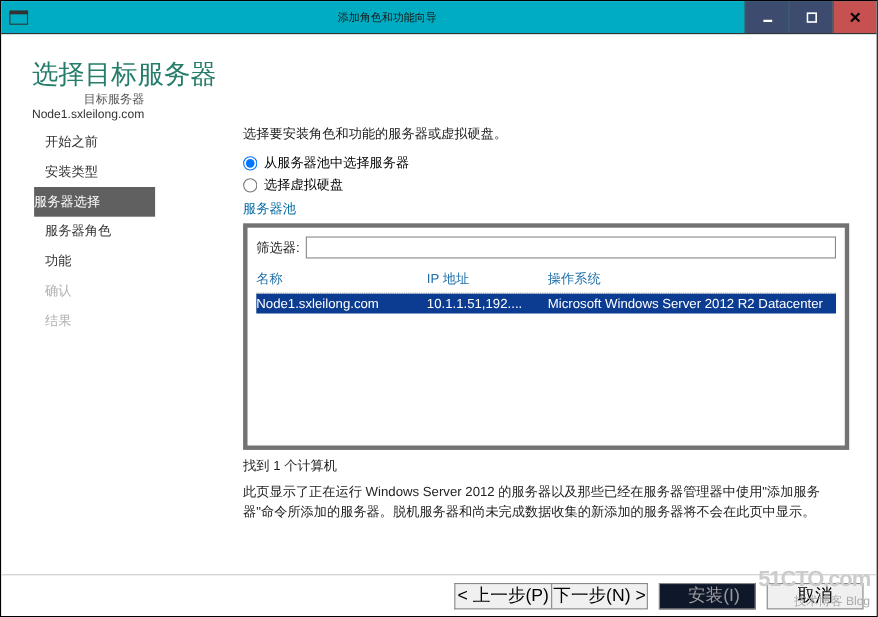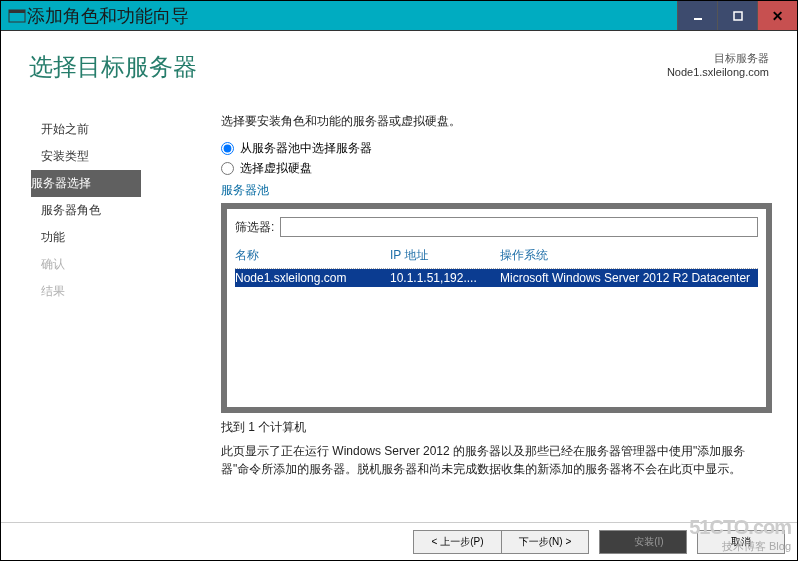--- a/index.html
+++ b/index.html
@@ -1,54 +1,54 @@
 <!DOCTYPE html>
 <html><head>
 <meta charset="utf-8">
 <style>
   * { box-sizing: border-box; margin: 0; padding: 0; }
   body { font-family: "Microsoft YaHei", "Segoe UI", sans-serif; font-size: 12px; background: #fff; width: 798px; height: 561px; overflow: hidden; position: relative; border: 1px solid #000; }
   .titlebar { height: 30px; background: #00acc1; display: flex; align-items: center; border-bottom: 1px solid #333; }
   .titlebar-icon { width: 20px; height: 20px; margin-left: 6px; }
-  .titlebar-title { flex: 1; color: #1a1a1a; font-size: 18px; }
+  .titlebar-title { flex: 1; text-align: center; color: #1a1a1a; font-size: 10px; }
   .window-controls { display: flex; height: 100%; }
   .ctrl-btn { width: 40px; height: 100%; display: flex; align-items: center; justify-content: center; border-left: 1px solid #555; cursor: pointer; font-family: inherit; }
   .min-btn, .max-btn { background: #3d4b6e; color: #fff; }
   .close-btn { background: #c75050; color: #000; font-size: 14px; font-weight: bold; }
-  .header-row { position: absolute; top: 30px; left: 0; right: 0; padding: 20px 28px 10px 28px; display: flex; justify-content: space-between; align-items: flex-start; border-bottom: none; }
+  .header-row { position: absolute; top: 30px; left: 0; right: 0; padding: 20px 28px 10px 28px; display: flex; justify-content: space-between; align-items: flex-start; border-bottom: none; flex-direction: column; }
   .page-title { color: #267d6b; font-size: 24px; font-weight: normal; }
   .dest-label { color: #555; font-size: 11px; text-align: right; }
   .dest-server { color: #333; font-size: 11px; text-align: right; }
   .main-body { position: absolute; top: 100px; left: 0; right: 0; bottom: 40px; display: flex; }
   .sidebar { width: 180px; padding: 15px 0 0 40px; }
   .sidebar-item { padding: 5px 0; color: #333; font-size: 12px; cursor: pointer; }
   .sidebar-item.selected { color: #fff; background: #606060; margin-left: -10px; width: 110px; }
   .sidebar-item.disabled { color: #b0b0b0; }
   .main-panel { flex: 1; padding: 12px 25px 0 40px; }
   .instruction { margin-bottom: 10px; color: #222; }
   .radio-group { margin-bottom: 5px; }
   .radio-row { display: flex; align-items: center; margin: 3px 0; }
   .radio-row input { margin-right: 6px; }
   .pool-label { margin-bottom: 4px; color: #0369a1; }
-  .pool-box { border: 6px solid #737373; padding: 8px; margin-bottom: 6px; }
+  .pool-box { border: 4px solid #737373; padding: 8px; margin-bottom: 6px; }
   .filter-row { display: flex; align-items: center; margin-bottom: 10px; }
   .filter-label { margin-right: 6px; color: #222; }
   .filter-input { flex: 1; height: 20px; border: 1px solid #888; padding: 0 4px; font-family: inherit; }
   .table-head { display: flex; color: #1f6fa8; border-bottom: 1px dotted #aaa; padding-bottom: 4px; }
   .col-name { width: 155px; }
   .col-ip { width: 110px; }
   .col-os { flex: 1; }
   .table-body { height: 130px; border-bottom: none; }
   .table-row { display: flex; color: #fff; background: #0b3c91; padding: 2px 0; }
   .table-row span { overflow: hidden; white-space: nowrap; }
   .found-text { color: #222; margin-bottom: 6px; }
   .desc-text { color: #222; line-height: 1.5; }
   .footer { position: absolute; bottom: 0; left: 0; right: 0; height: 38px; border-top: 1px solid #ccc; display: flex; justify-content: flex-end; align-items: center; padding-right: 12px; gap: 0; }
-  .footer button { height: 24px; min-width: 88px; border: 1px solid #888; background: #f0f0f0; font-size: 10px; cursor: pointer; font-family: inherit; }
-  .footer button:disabled { color: #999; background: #404040; padding-left: 12px; }
+  .footer button { height: 24px; min-width: 88px; border: 1px solid #888; background: #f0f0f0; font-size: 16px; cursor: pointer; font-family: inherit; }
+  .footer button:disabled { color: #999; background: #0f172a; padding-left: 12px; }
   .btn-group-nav { display: flex; margin-right: 10px; }
   .btn-group-nav button { border-radius: 0; }
   .btn-group-nav button:first-child { border-right: none; }
   .btn-install { margin-right: 10px; }
   .watermark { position: absolute; right: 6px; bottom: 6px; text-align: right; }
   .wm1 { color: #ccc; font-size: 20px; font-weight: bold; font-family: Arial; letter-spacing: -1px; }
   .wm2 { color: #aaa; font-size: 11px; }
 </style>
 </head>
 <body>

